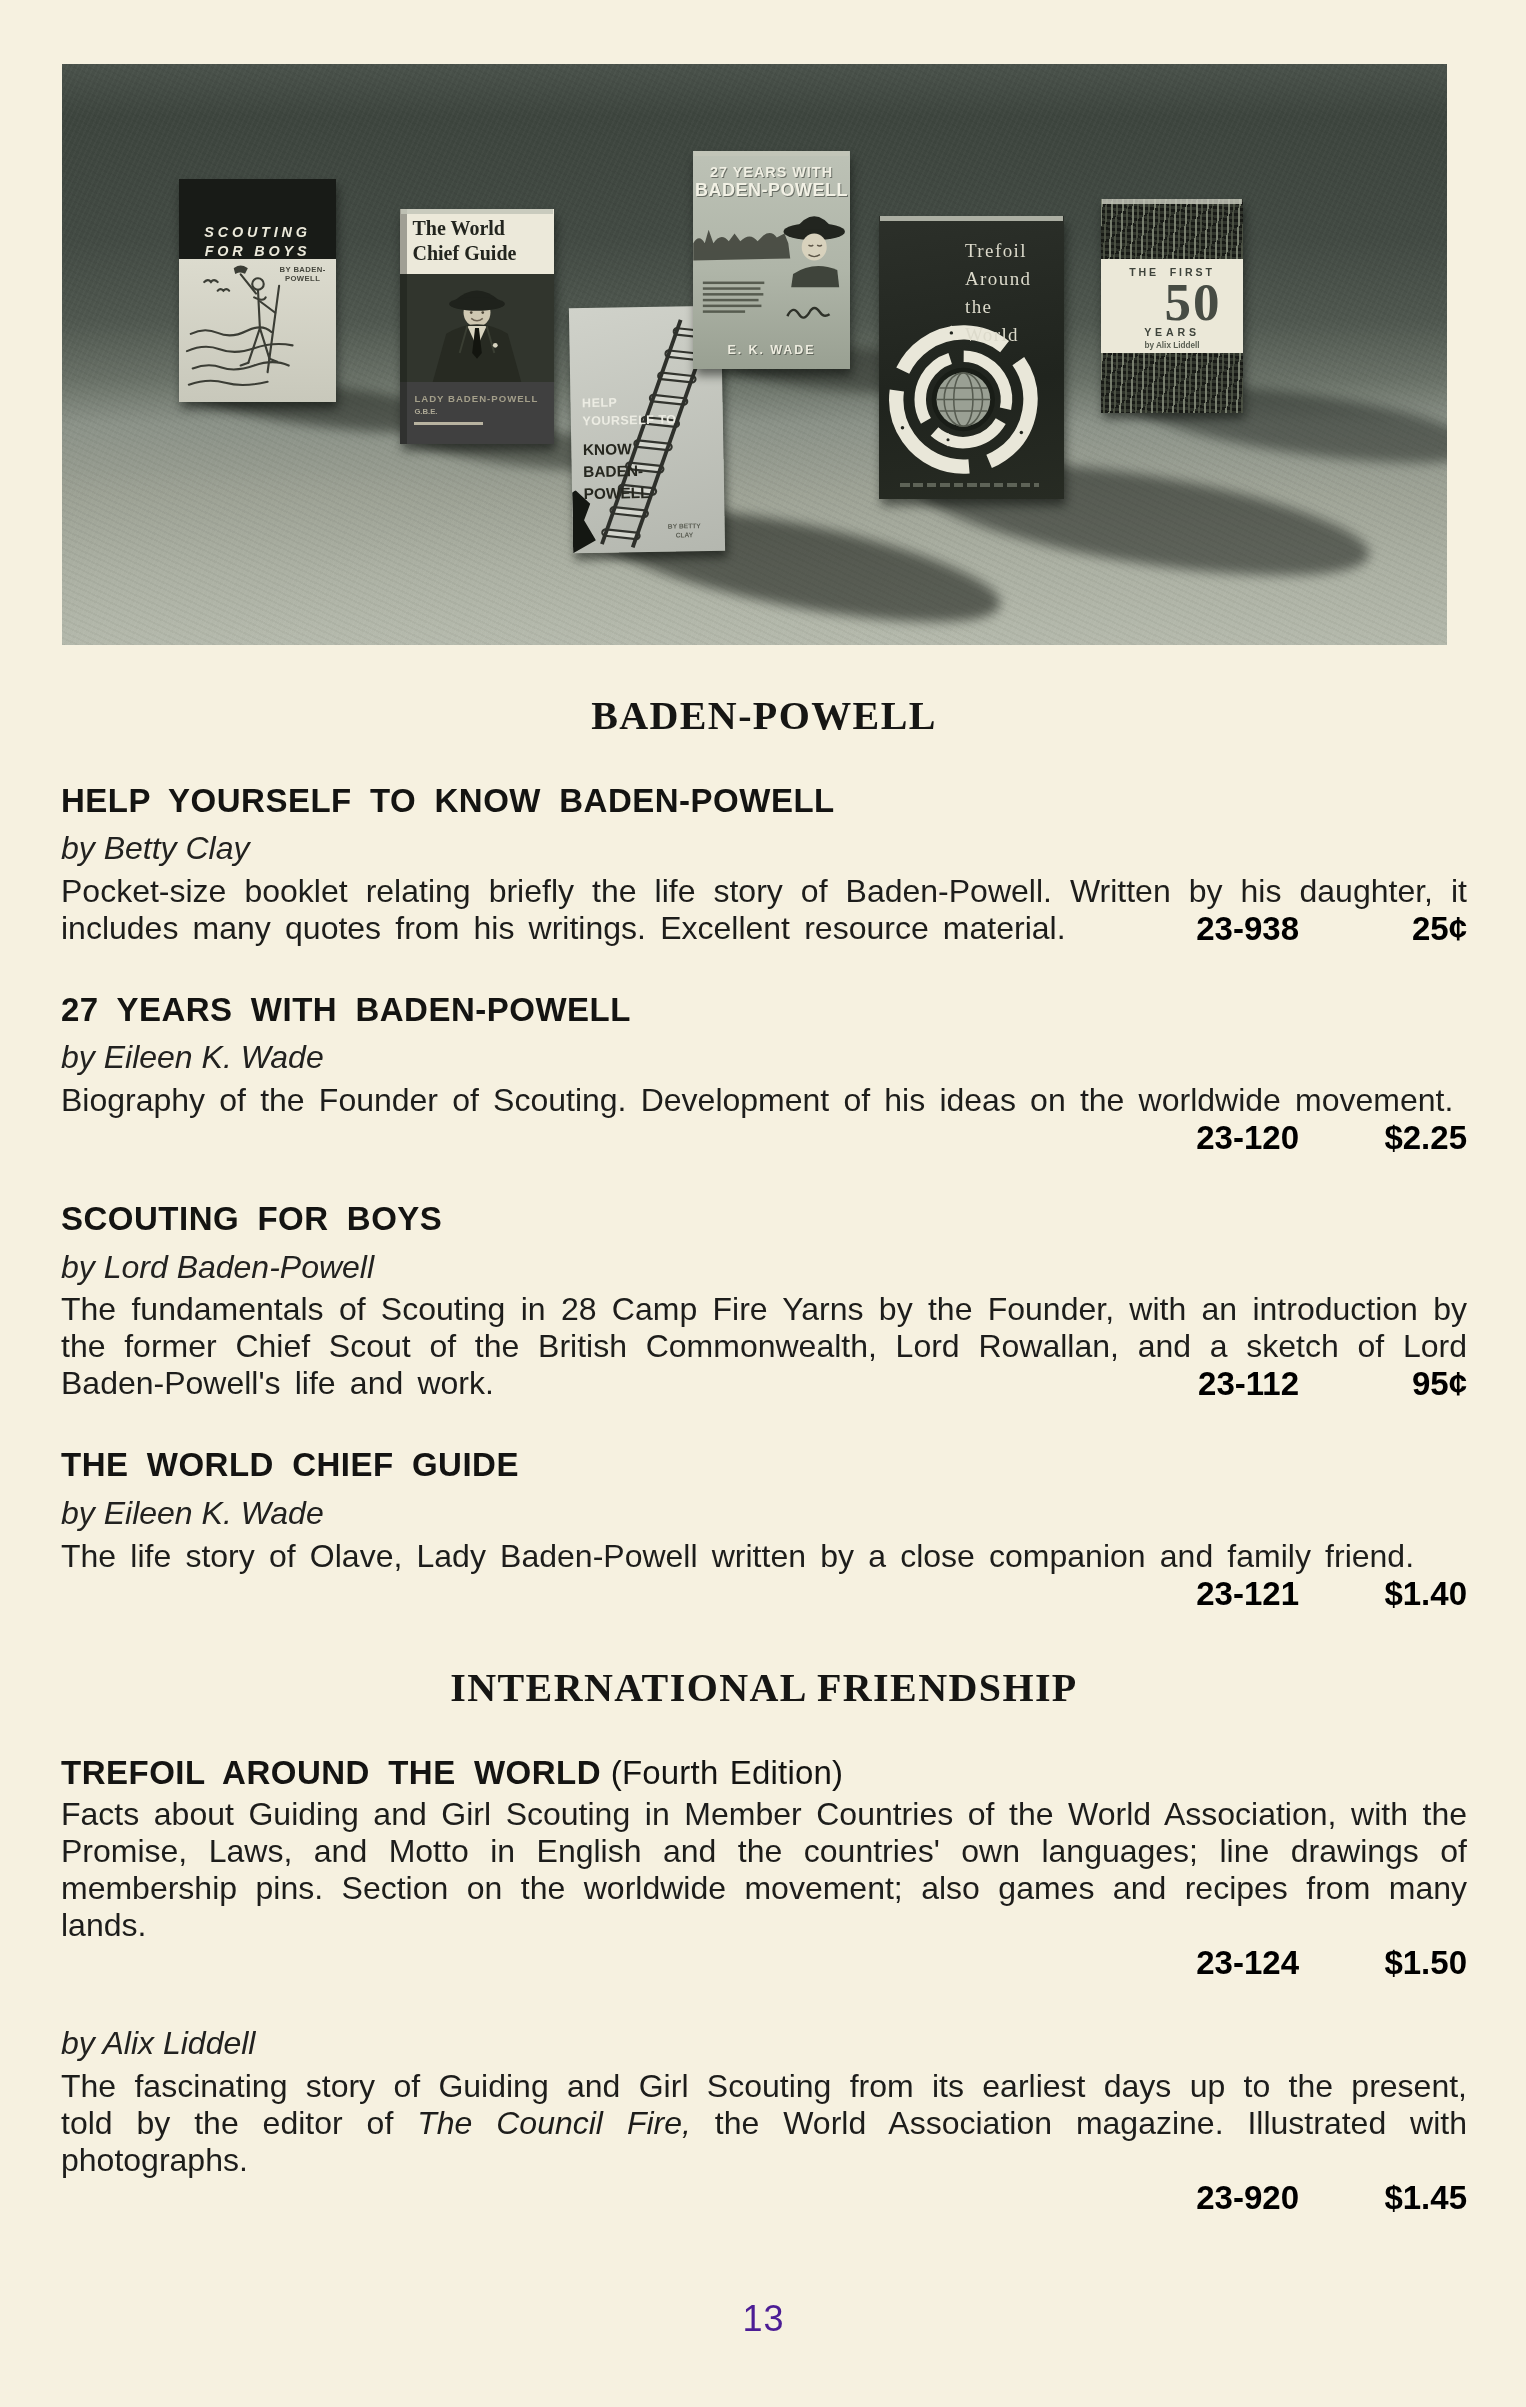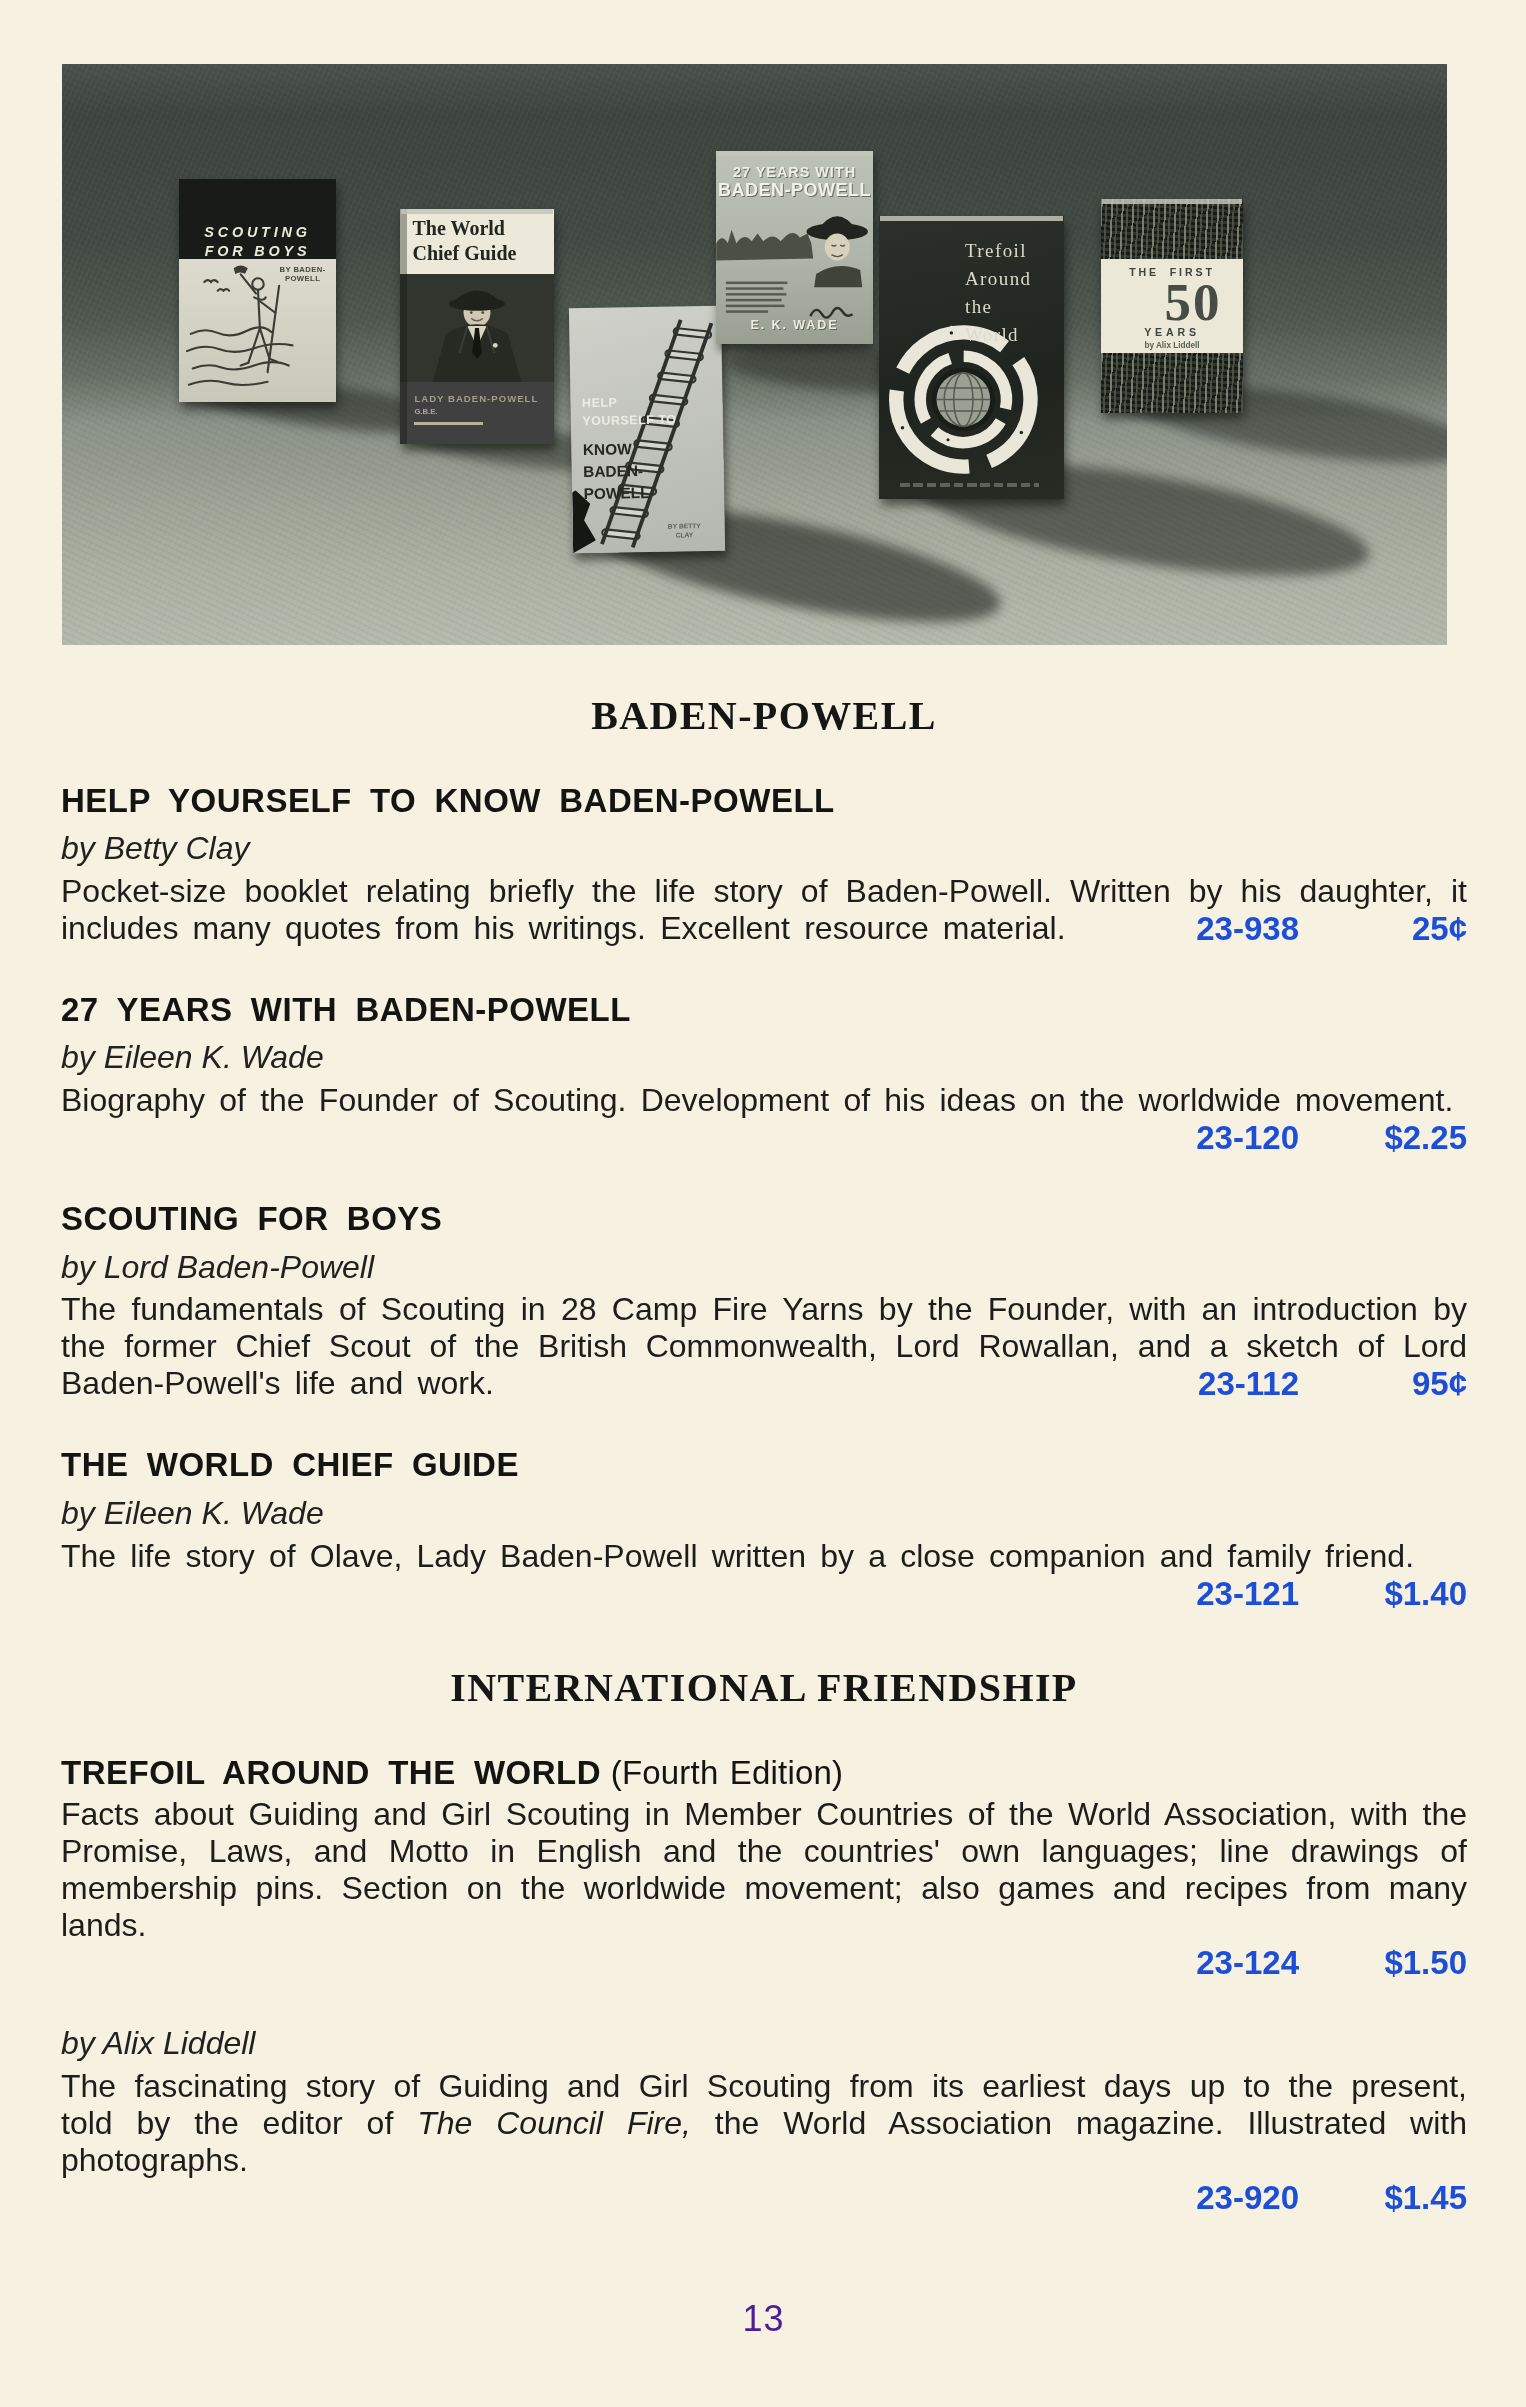--- a/index.html
+++ b/index.html
@@ -61,21 +61,21 @@
 
   
   .book3{left:509px;top:243px;width:152px;height:245px;background:linear-gradient(165deg,#d0d2ca,#b4b7af);transform:rotate(-1deg);}
   .book3 svg{position:absolute;inset:0;}
   .b3-help{position:absolute;left:11.5px;top:86px;color:#ecece3;font-weight:700;font-size:12.5px;line-height:18px;letter-spacing:0.5px;z-index:3;}
   .b3-know{position:absolute;left:11.5px;top:131px;color:#26271f;font-weight:700;font-size:15.4px;line-height:22px;z-index:3;}
   .b3-by{position:absolute;right:15.4px;bottom:11.5px;width:50px;font-size:6.7px;line-height:8.6px;color:#5c5f55;font-weight:700;text-align:center;z-index:3;}
   .b3-blotch{position:absolute;left:0;bottom:0;width:23px;height:63px;background:#141712;clip-path:polygon(0 100%,100% 80%,50% 48%,78% 22%,15% 0,0 4%);z-index:2;}
 
   
-  .book4{left:654px;top:87px;width:157px;height:193px;background:linear-gradient(180deg,#bdc2b6 0%,#afb5a8 55%,#99a092 100%);}
+  .book4{left:631px;top:87px;width:157px;height:218px;background:linear-gradient(180deg,#bdc2b6 0%,#afb5a8 55%,#99a092 100%);}
   .b4-t1{margin-top:12.5px;text-align:center;color:#f0efe3;font-weight:700;font-size:14.4px;letter-spacing:1px;text-shadow:1px 1px 0 rgba(40,44,38,.55);position:relative;z-index:3;}
   .b4-t2{text-align:center;color:#f2f1e5;font-weight:700;font-size:18px;letter-spacing:0.5px;text-shadow:1px 1px 0 rgba(40,44,38,.55);position:relative;z-index:3;}
   .book4 svg{position:absolute;left:0;top:48px;z-index:2;}
   .b4-wade{position:absolute;left:0;right:0;bottom:12.5px;text-align:center;color:#edecdf;font-weight:700;font-size:12.5px;letter-spacing:1.9px;text-shadow:1px 1px 0 rgba(40,44,38,.5);z-index:3;}
 
   
   .book5{left:817px;top:152px;width:185px;height:283px;background:linear-gradient(170deg,#2c302a,#20241e 60%,#272b23);}
   .b5-title{position:absolute;left:86px;top:21px;z-index:3;}
   .b5-title span{display:block;font-family:"Liberation Serif","DejaVu Serif",serif;color:#dcdacb;font-size:19px;line-height:28px;letter-spacing:1.4px;}
   .book5 svg{position:absolute;left:0;top:92px;z-index:2;}
@@ -100,21 +100,21 @@
     font-weight:700;font-size:40px;line-height:44px;letter-spacing:1.4px;
     text-align:center;color:#161614;margin-top:11.5px;
   }
   .section + .section .section-heading{margin-top:54px;}
   .item{margin-top:44px;}
   .title{font-size:33px;line-height:37px;font-weight:700;letter-spacing:0.5px;word-spacing:8.6px;color:#141412;}
   .title-note{font-weight:400;word-spacing:1.9px;margin-left:9.6px;letter-spacing:0.2px;}
   .author{margin-top:11.5px;font-size:32px;line-height:37px;font-style:italic;color:#222220;}
   .desc{margin-top:5.8px;font-size:32px;line-height:37px;text-align:justify;word-spacing:5.3px;color:#1d1d1b;}
   .desc em{font-style:italic;}
-  .codeline{position:relative;height:37px;font-size:33px;line-height:37px;font-weight:700;color:#1d4ed8;}
+  .codeline{position:relative;height:37px;font-size:33px;line-height:37px;font-weight:700;color:#000000;}
   .code-inline .codeline{margin-top:-37px;}
   .codeline .code{position:absolute;right:168px;}
   .codeline .price{position:absolute;right:0;}
 
   .pagenum{position:absolute;left:0;right:0;top:2298px;text-align:center;font-size:36px;color:#4c1d95;letter-spacing:1px;}
 </style>
 </head>
 <body>
 
 <div class="page">

